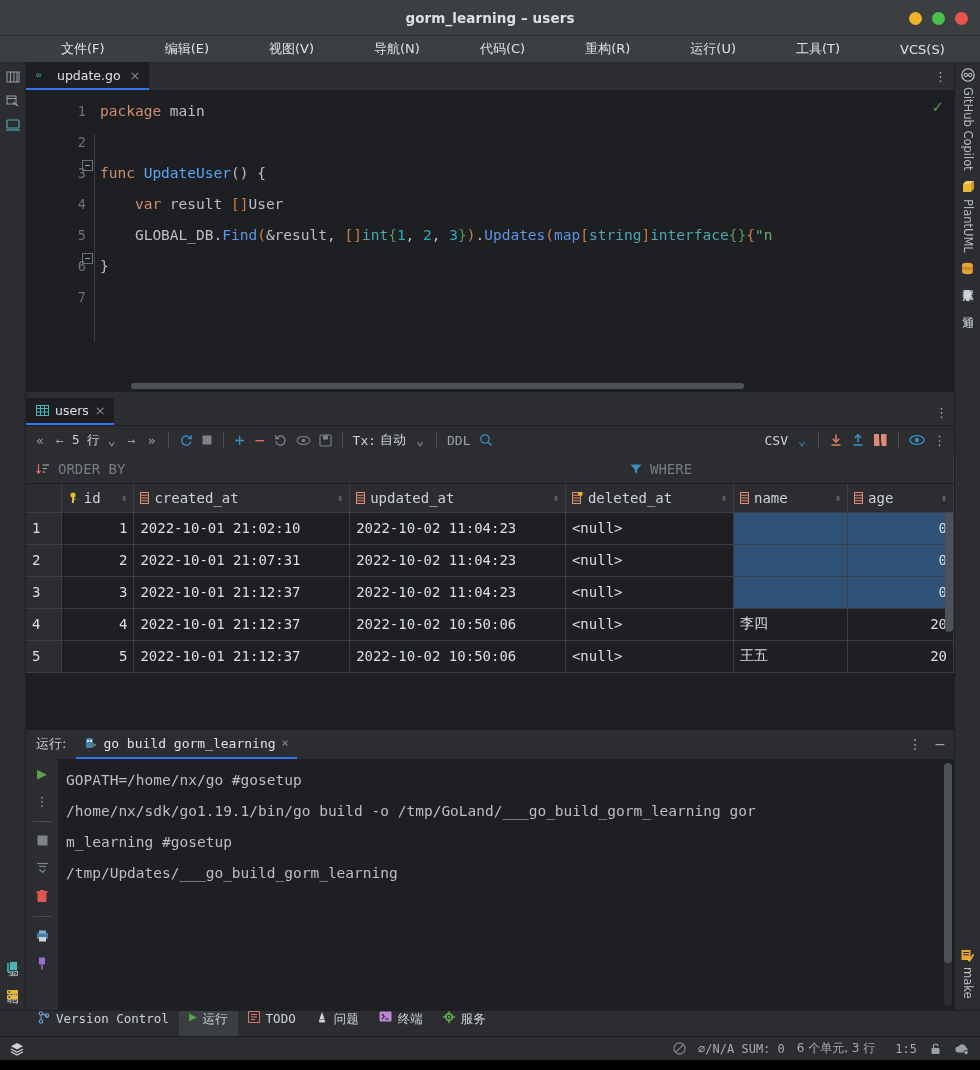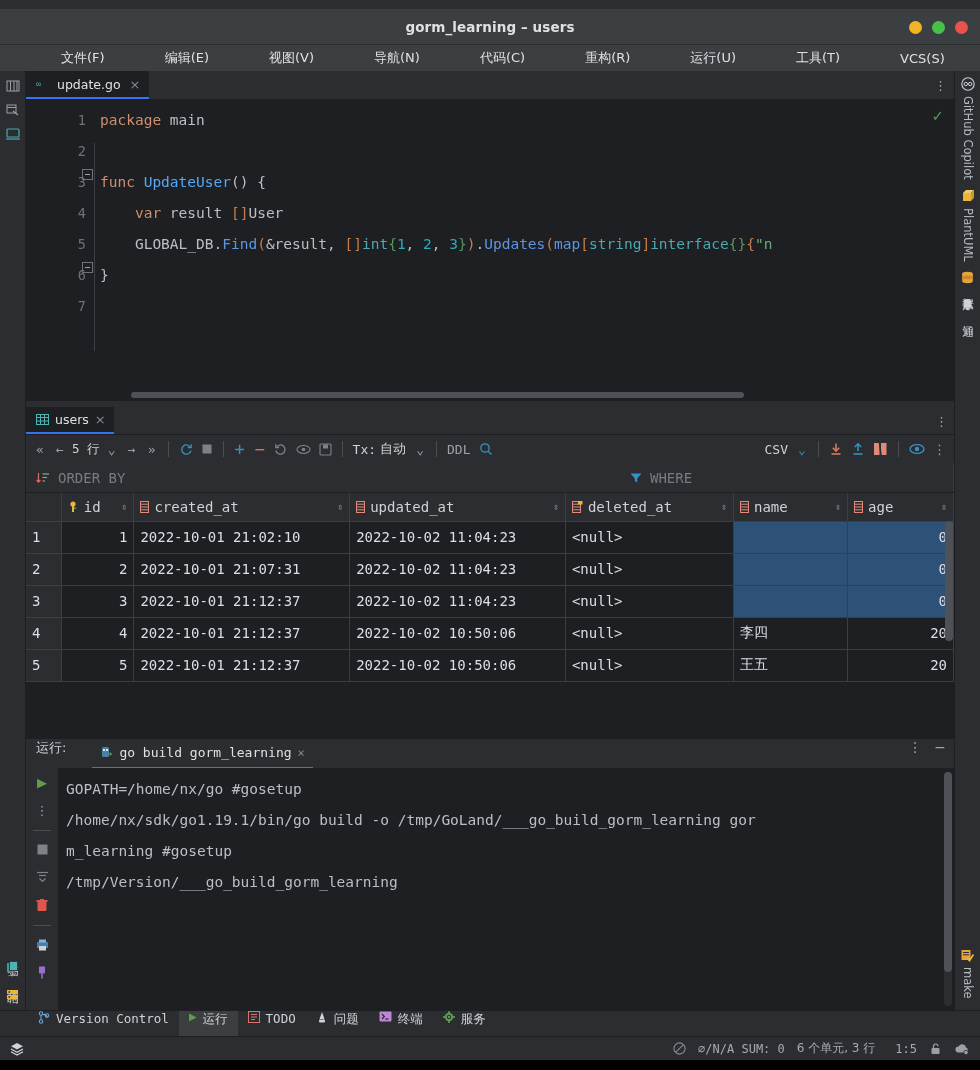--- a/index.html
+++ b/index.html
@@ -16,21 +16,20 @@
     display: flex; flex-direction: column;
   }
 
   
   .titlebar {
     height: 36px; flex: 0 0 36px;
     background: #3c3f41;
     position: relative;
     display: flex; align-items: center; justify-content: center;
     border-bottom: 1px solid #2b2d30;
-    margin-top: 9px;
   }
   .titlebar .title {
     color: #dfe1e5; font-size: 13.5px; font-weight: bold;
     font-family: "DejaVu Sans", sans-serif;
     letter-spacing: 0.1px;
   }
   .winbtns { position: absolute; right: 12px; top: 0; height: 36px; display: flex; align-items: center; gap: 10px; }
   .wb { width: 13px; height: 13px; border-radius: 50%; }
   .wb.min { background: #f0b429; }
   .wb.max { background: #46c14a; }
@@ -173,21 +172,21 @@
   th.rowno-h { background: #2b2d30; width: 34px; }
   .colico { font-size: 11px; }
   .db-blank { flex: 0 0 auto; height: 56px; background: #1e1f22; }
   .gridscroll { position: absolute; right: 0; top: 28px; width: 10px; bottom: 0; }
   .gridscroll .thumb { position: absolute; top: 0; width: 8px; height: 120px; background: #4e5157; border-radius: 4px; right: 1px;}
 
   
   .run-panel { flex: 1 1 auto; display: flex; flex-direction: column; min-height: 0; background: #1e1f22; }
   .run-head {
     height: 30px; flex: 0 0 30px; background: #2b2d30;
-    display: flex; padding-left: 10px; gap: 26px;
+    display: flex; align-items: center; padding-left: 10px; gap: 10px;
     position: relative; border-top: 1px solid #1e1f22;
   }
   .run-head .lbl { color: #cfd2d6; font-size: 13px; }
   .run-head .cfgtab {
     display: flex; align-items: center; gap: 6px; height: 30px; padding: 0 8px;
     color: #dfe1e5; font-size: 13px; border-bottom: 2px solid #3574f0;
     font-family: "DejaVu Sans Mono", monospace;
   }
   .run-head .cfgtab .tabclose { color: #878a90; font-size: 12px; }
   .run-head .acts { position: absolute; right: 8px; display: flex; align-items: center; gap: 12px; color: #a4a7ab; font-size: 14px; }
@@ -695,21 +694,21 @@
                   <rect x="3" y="0.5" width="6" height="7" fill="#9b6fd0"></rect>
                   <rect x="5.2" y="7.5" width="1.6" height="5" fill="#9b6fd0"></rect>
                 </svg>
             </span>
           </div>
           <div class="console">
             <div id="console-lines">
                 <div class="cline">GOPATH=/home/nx/go #gosetup</div>
                 <div class="cline">/home/nx/sdk/go1.19.1/bin/go build -o /tmp/GoLand/___go_build_gorm_learning gor</div>
                 <div class="cline">m_learning #gosetup</div>
-                <div class="cline">/tmp/Version/___go_build_gorm_learning</div>
+                <div class="cline">/tmp/Updates/___go_build_gorm_learning</div>
                 <div class="cline blank"></div>
               </div>
             <div class="conscroll">
               <div class="thumb"></div>
             </div>
           </div>
         </div>
       </div>
 
     </div>

